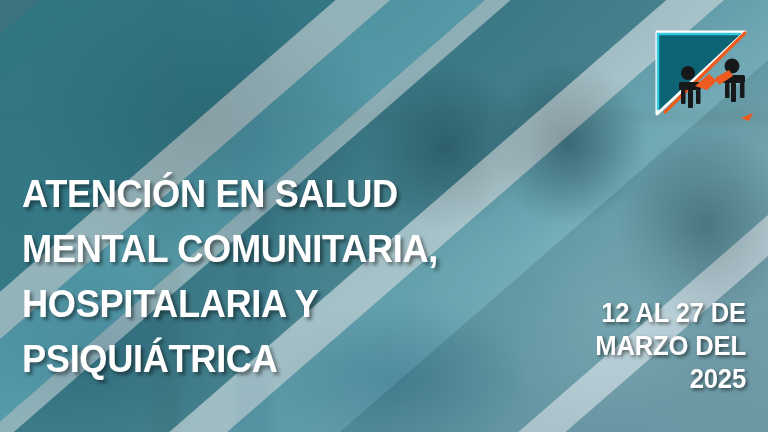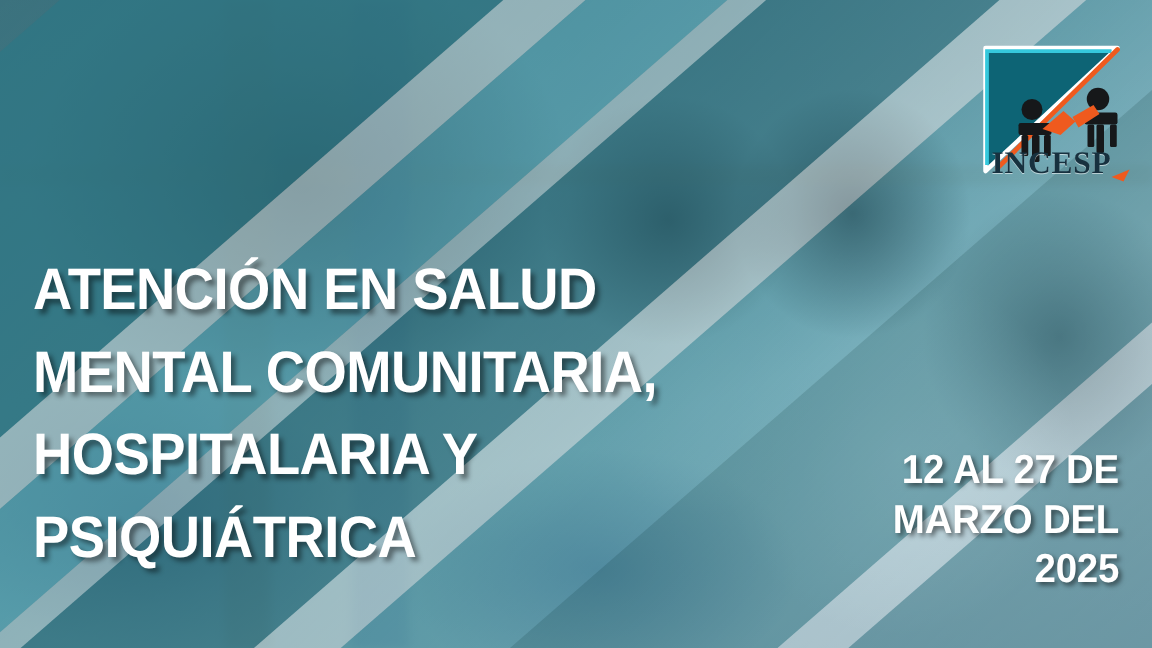--- a/index.html
+++ b/index.html
@@ -221,16 +221,15 @@
         <rect x="80" y="65" width="4.5" height="15" rx="1"></rect>
         <rect x="95" y="65" width="4.5" height="15" rx="1"></rect>
         <rect x="86" y="65" width="5" height="19" rx="1"></rect>
       </g>
 
       <path d="M50 68 L64 56 L72 63 L62 72 Z" fill="#ef5a1e"></path>
       <path d="M70 60 L84 52 L88 58 L74 67 Z" fill="#ef5a1e"></path>
 
       <path d="M96 100 L108 95 L104 103 Z" fill="#ef5a1e"></path>
     </svg>
-    <div class="logo-wordmark">INCESP</div>
   </div>
 
 </div>
 
 </body></html>

